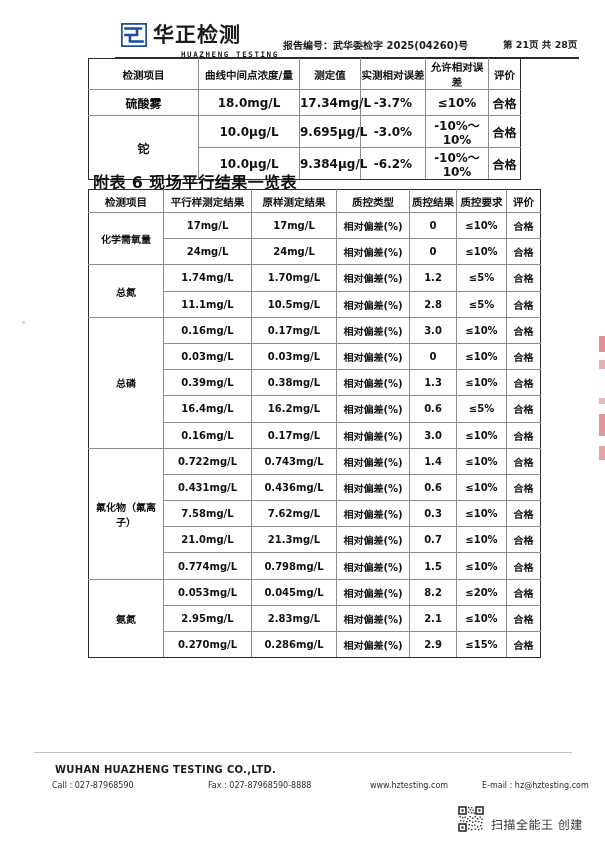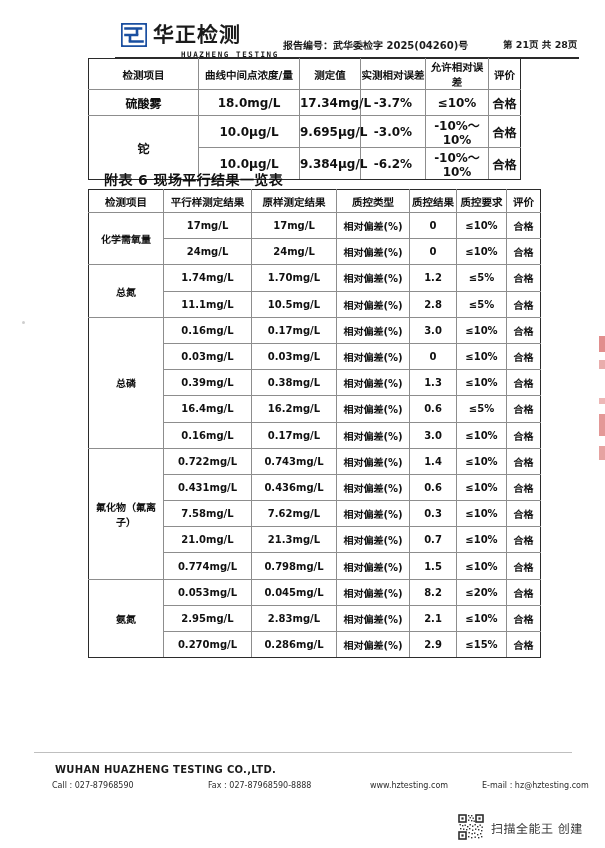--- a/index.html
+++ b/index.html
@@ -136,25 +136,25 @@
   #table-curve .c0 { width: 110px; }
   #table-curve .c1 { width: 101px; }
   #table-curve .c2 { width: 61px; }
   #table-curve .c3 { width: 65px; }
   #table-curve .c4 { width: 63px; }
   #table-curve .c5 { width: 32px; }
 
   
   .section-title {
     position: absolute;
-    left: 104px;
+    left: 93px;
     top: 169px;
     font-family: "DejaVu Sans", "Liberation Sans", sans-serif;
     font-weight: bold;
-    font-size: 14px;
+    font-size: 16px;
     color: #101010;
     letter-spacing: 0.4px;
   }
 
   
   #table-parallel {
     left: 88px;
     top: 189px;
     width: 432px;
   }
@@ -210,22 +210,21 @@
   .fc-fax   { left: 156px; }
   .fc-web   { left: 318px; }
   .fc-mail  { left: 430px; }
 
   
   .watermark {
     position: absolute;
     left: 458px;
     top: 806px;
     display: flex;
-    align-items: center;
-    margin-top: 8px;
+    align-items: flex-end;
   }
   .qr {
     width: 26px;
     height: 26px;
     flex: 0 0 auto;
   }
   .wm-text {
     margin-left: 7px;
     font-family: "DejaVu Sans", "Liberation Sans", sans-serif;
     font-size: 12px;

